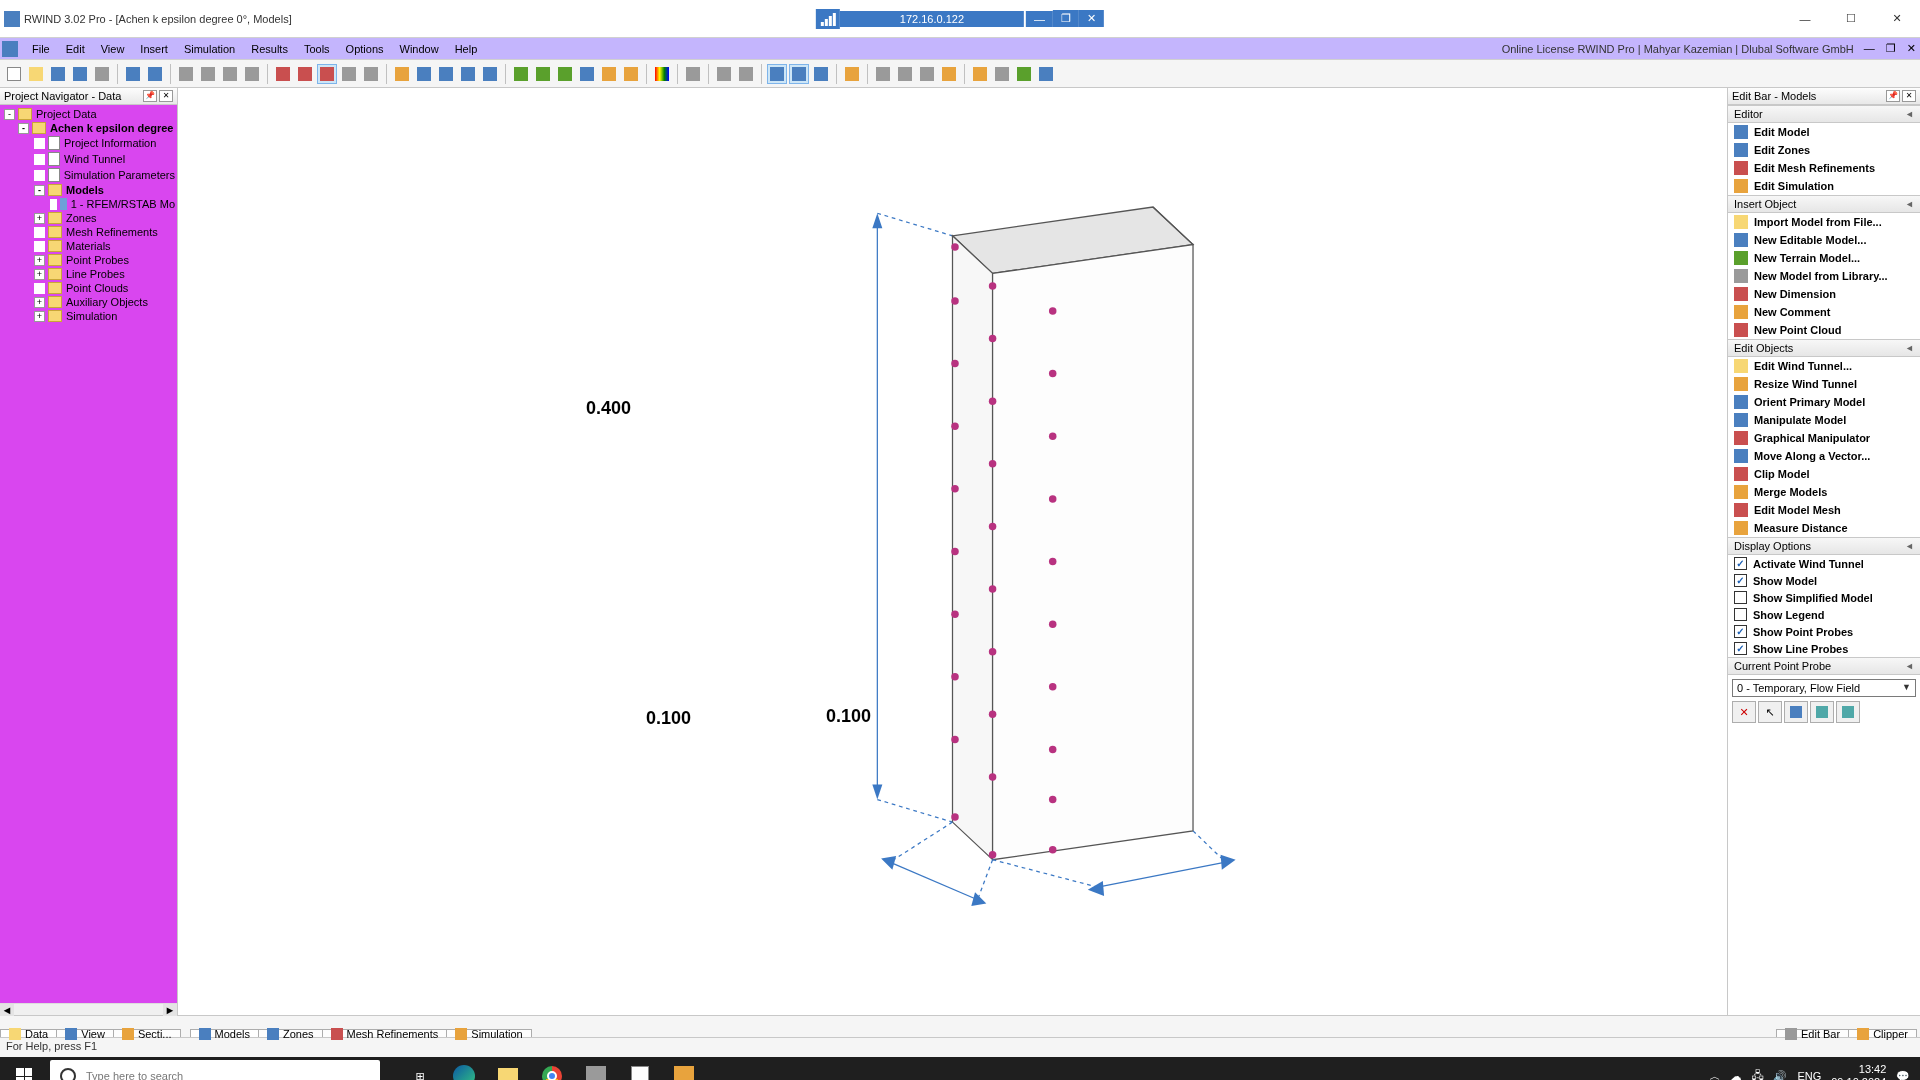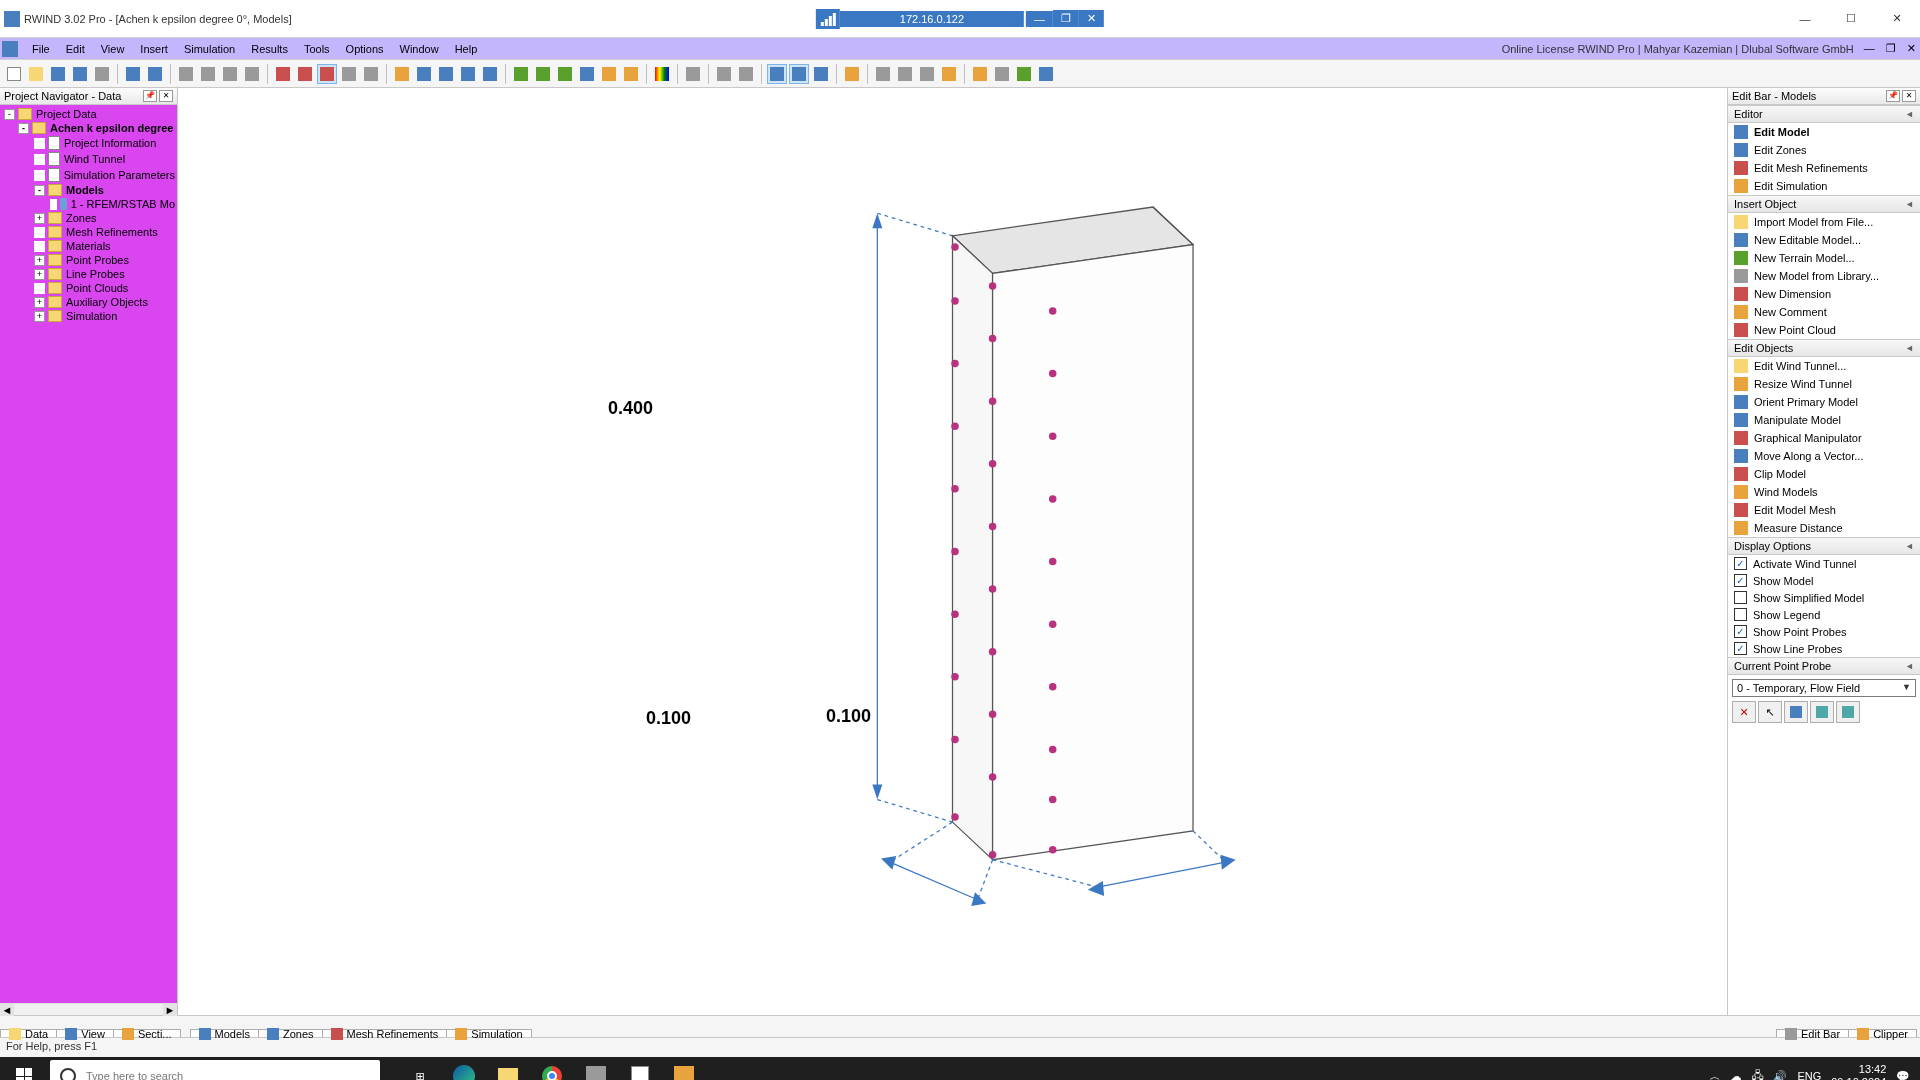--- a/index.html
+++ b/index.html
@@ -60,21 +60,21 @@
 
 
 .viewport { flex:1; background:#fff; position:relative; border-right:1px solid #c8c8c8;}
 .dim-label { position:absolute; font-weight:bold; font-size:18px; color:#000;}
 
 
 .right-panel { width: 192px; background:#fff; display:flex; flex-direction:column;}
 .section-header { background: linear-gradient(#f7f7f7,#e6e6e6); border-top:1px solid #c8c8c8; border-bottom:1px solid #c8c8c8; padding:2px 6px; display:flex; align-items:center;}
 .section-header .arrow { margin-left:auto; color:#666; font-size:9px;}
 .r-list { }
-.r-item { display:flex; align-items:center; padding:2px 6px; gap:6px; cursor:default;}
+.r-item { display:flex; align-items:center; padding:2px 6px; gap:6px; cursor:default;font-weight:bold;}
 .r-item.bold { font-weight:bold;}
 .r-ico { width:14px; height:14px; flex-shrink:0; display:inline-block;}
 .chk { width:13px; height:13px; border:1px solid #333; display:flex; align-items:center; justify-content:center; font-size:10px; color:#1a5fb4; background:#fff;}
 .combo { margin:4px; border:1px solid #7a7a7a; padding:2px 4px; display:flex; background:#fff;}
 .combo .carrow { margin-left:auto; font-size:9px; color:#333;}
 .btn-row { display:flex; gap:2px; padding:0 4px 4px;}
 .btn-row .sbtn { width:24px; height:22px; border:1px solid #adadad; background:#f0f0f0; display:flex; align-items:center; justify-content:center;}
 
 
 .bottom-tabs { height:22px; border-top:1px solid #c8c8c8; background:#f5f5f5; display:flex; align-items:stretch; }
@@ -446,21 +446,21 @@
       <circle cx="640" cy="228" r="3" fill="#b83280"></circle>
       <circle cx="640" cy="278" r="3" fill="#b83280"></circle>
       <circle cx="640" cy="328" r="3" fill="#b83280"></circle>
       <circle cx="640" cy="378" r="3" fill="#b83280"></circle>
       <circle cx="640" cy="428" r="3" fill="#b83280"></circle>
       <circle cx="640" cy="478" r="3" fill="#b83280"></circle>
       <circle cx="640" cy="528" r="3" fill="#b83280"></circle>
       <circle cx="640" cy="568" r="3" fill="#b83280"></circle>
       <circle cx="640" cy="608" r="3" fill="#b83280"></circle>
     </svg>
-    <div class="dim-label" style="left:430px; top:310px;">0.400</div>
+    <div class="dim-label" style="left:408px; top:310px;">0.400</div>
     <div class="dim-label" style="left:468px; top:620px;">0.100</div>
     <div class="dim-label" style="left:648px; top:618px;">0.100</div>
   </div>
 
   <div class="right-panel">
     <div class="panel-header">
       <span class="title">Edit Bar - Models</span>
       <span class="ctrl">📌</span>
       <span class="ctrl">✕</span>
     </div>
@@ -551,21 +551,21 @@
         <div class="r-item">
           <span class="r-ico" style="background: rgb(74, 127, 191);"></span>
           <span>Move Along a Vector...</span>
         </div>
         <div class="r-item">
           <span class="r-ico" style="background: rgb(201, 79, 79);"></span>
           <span>Clip Model</span>
         </div>
         <div class="r-item">
           <span class="r-ico" style="background: rgb(232, 163, 61);"></span>
-          <span>Wind Models</span>
+          <span>Merge Models</span>
         </div>
         <div class="r-item">
           <span class="r-ico" style="background: rgb(201, 79, 79);"></span>
           <span>Edit Model Mesh</span>
         </div>
         <div class="r-item">
           <span class="r-ico" style="background: rgb(232, 163, 61);"></span>
           <span>Measure Distance</span>
         </div>
       </div>

